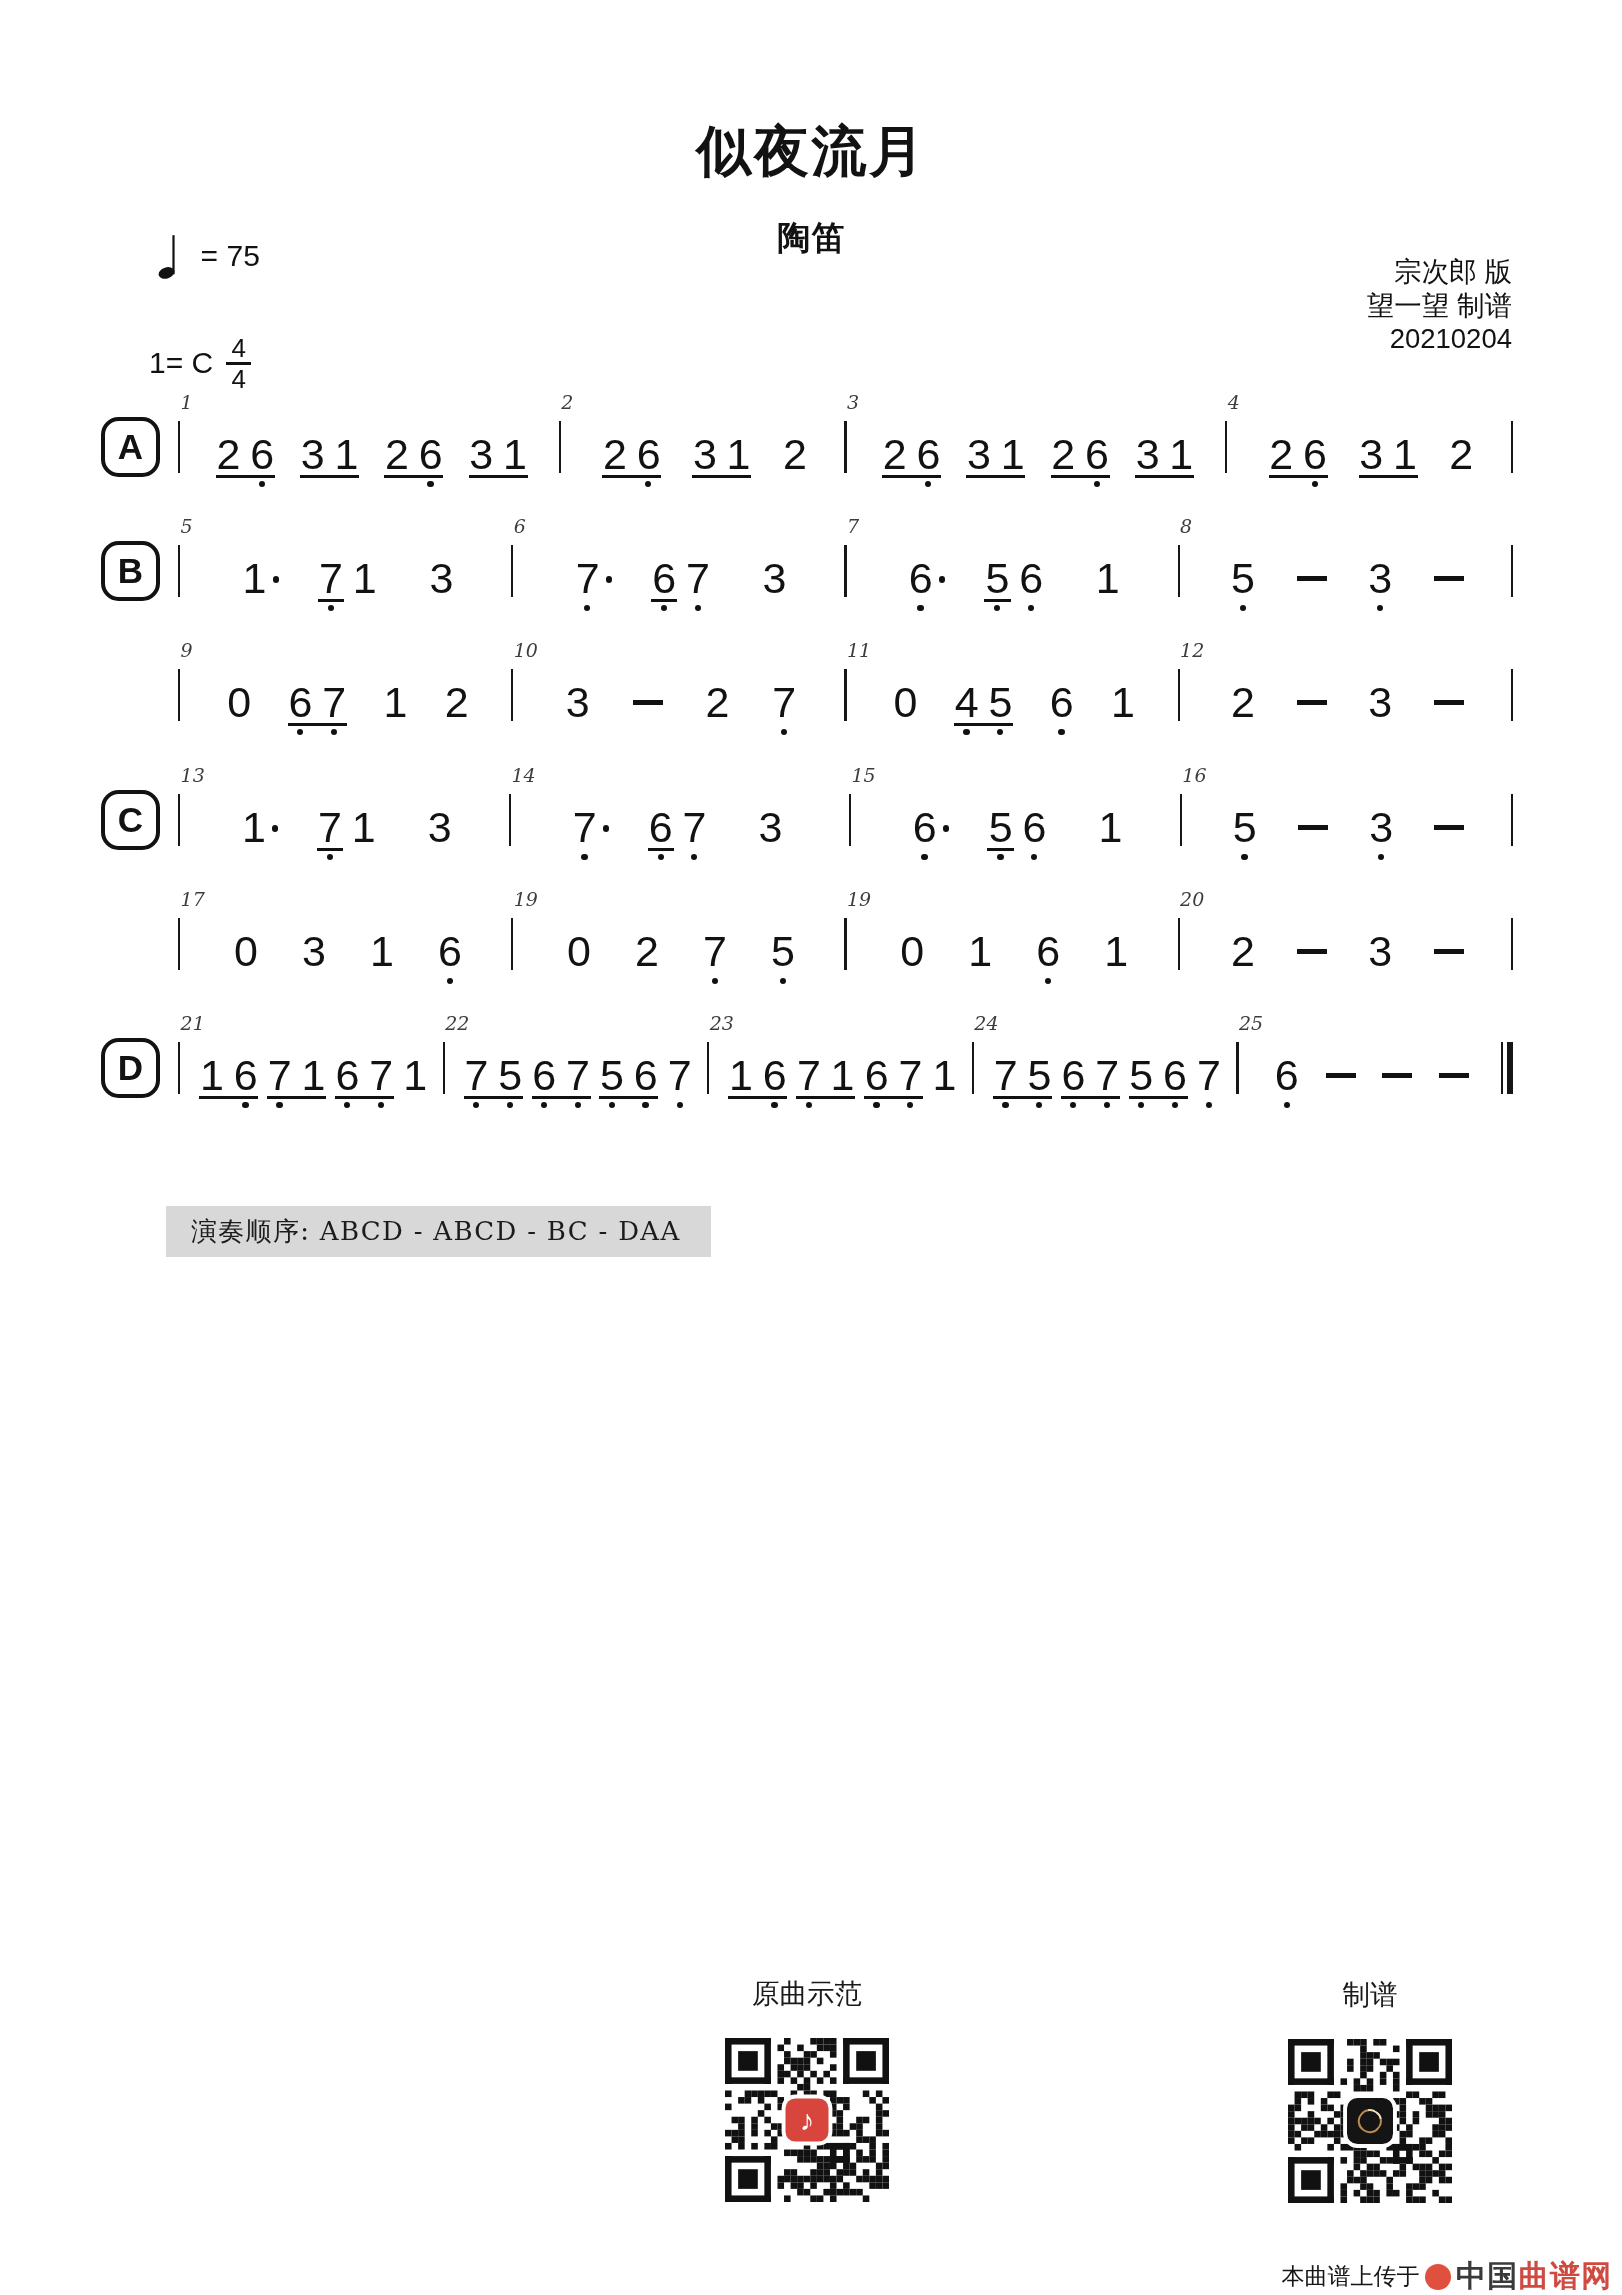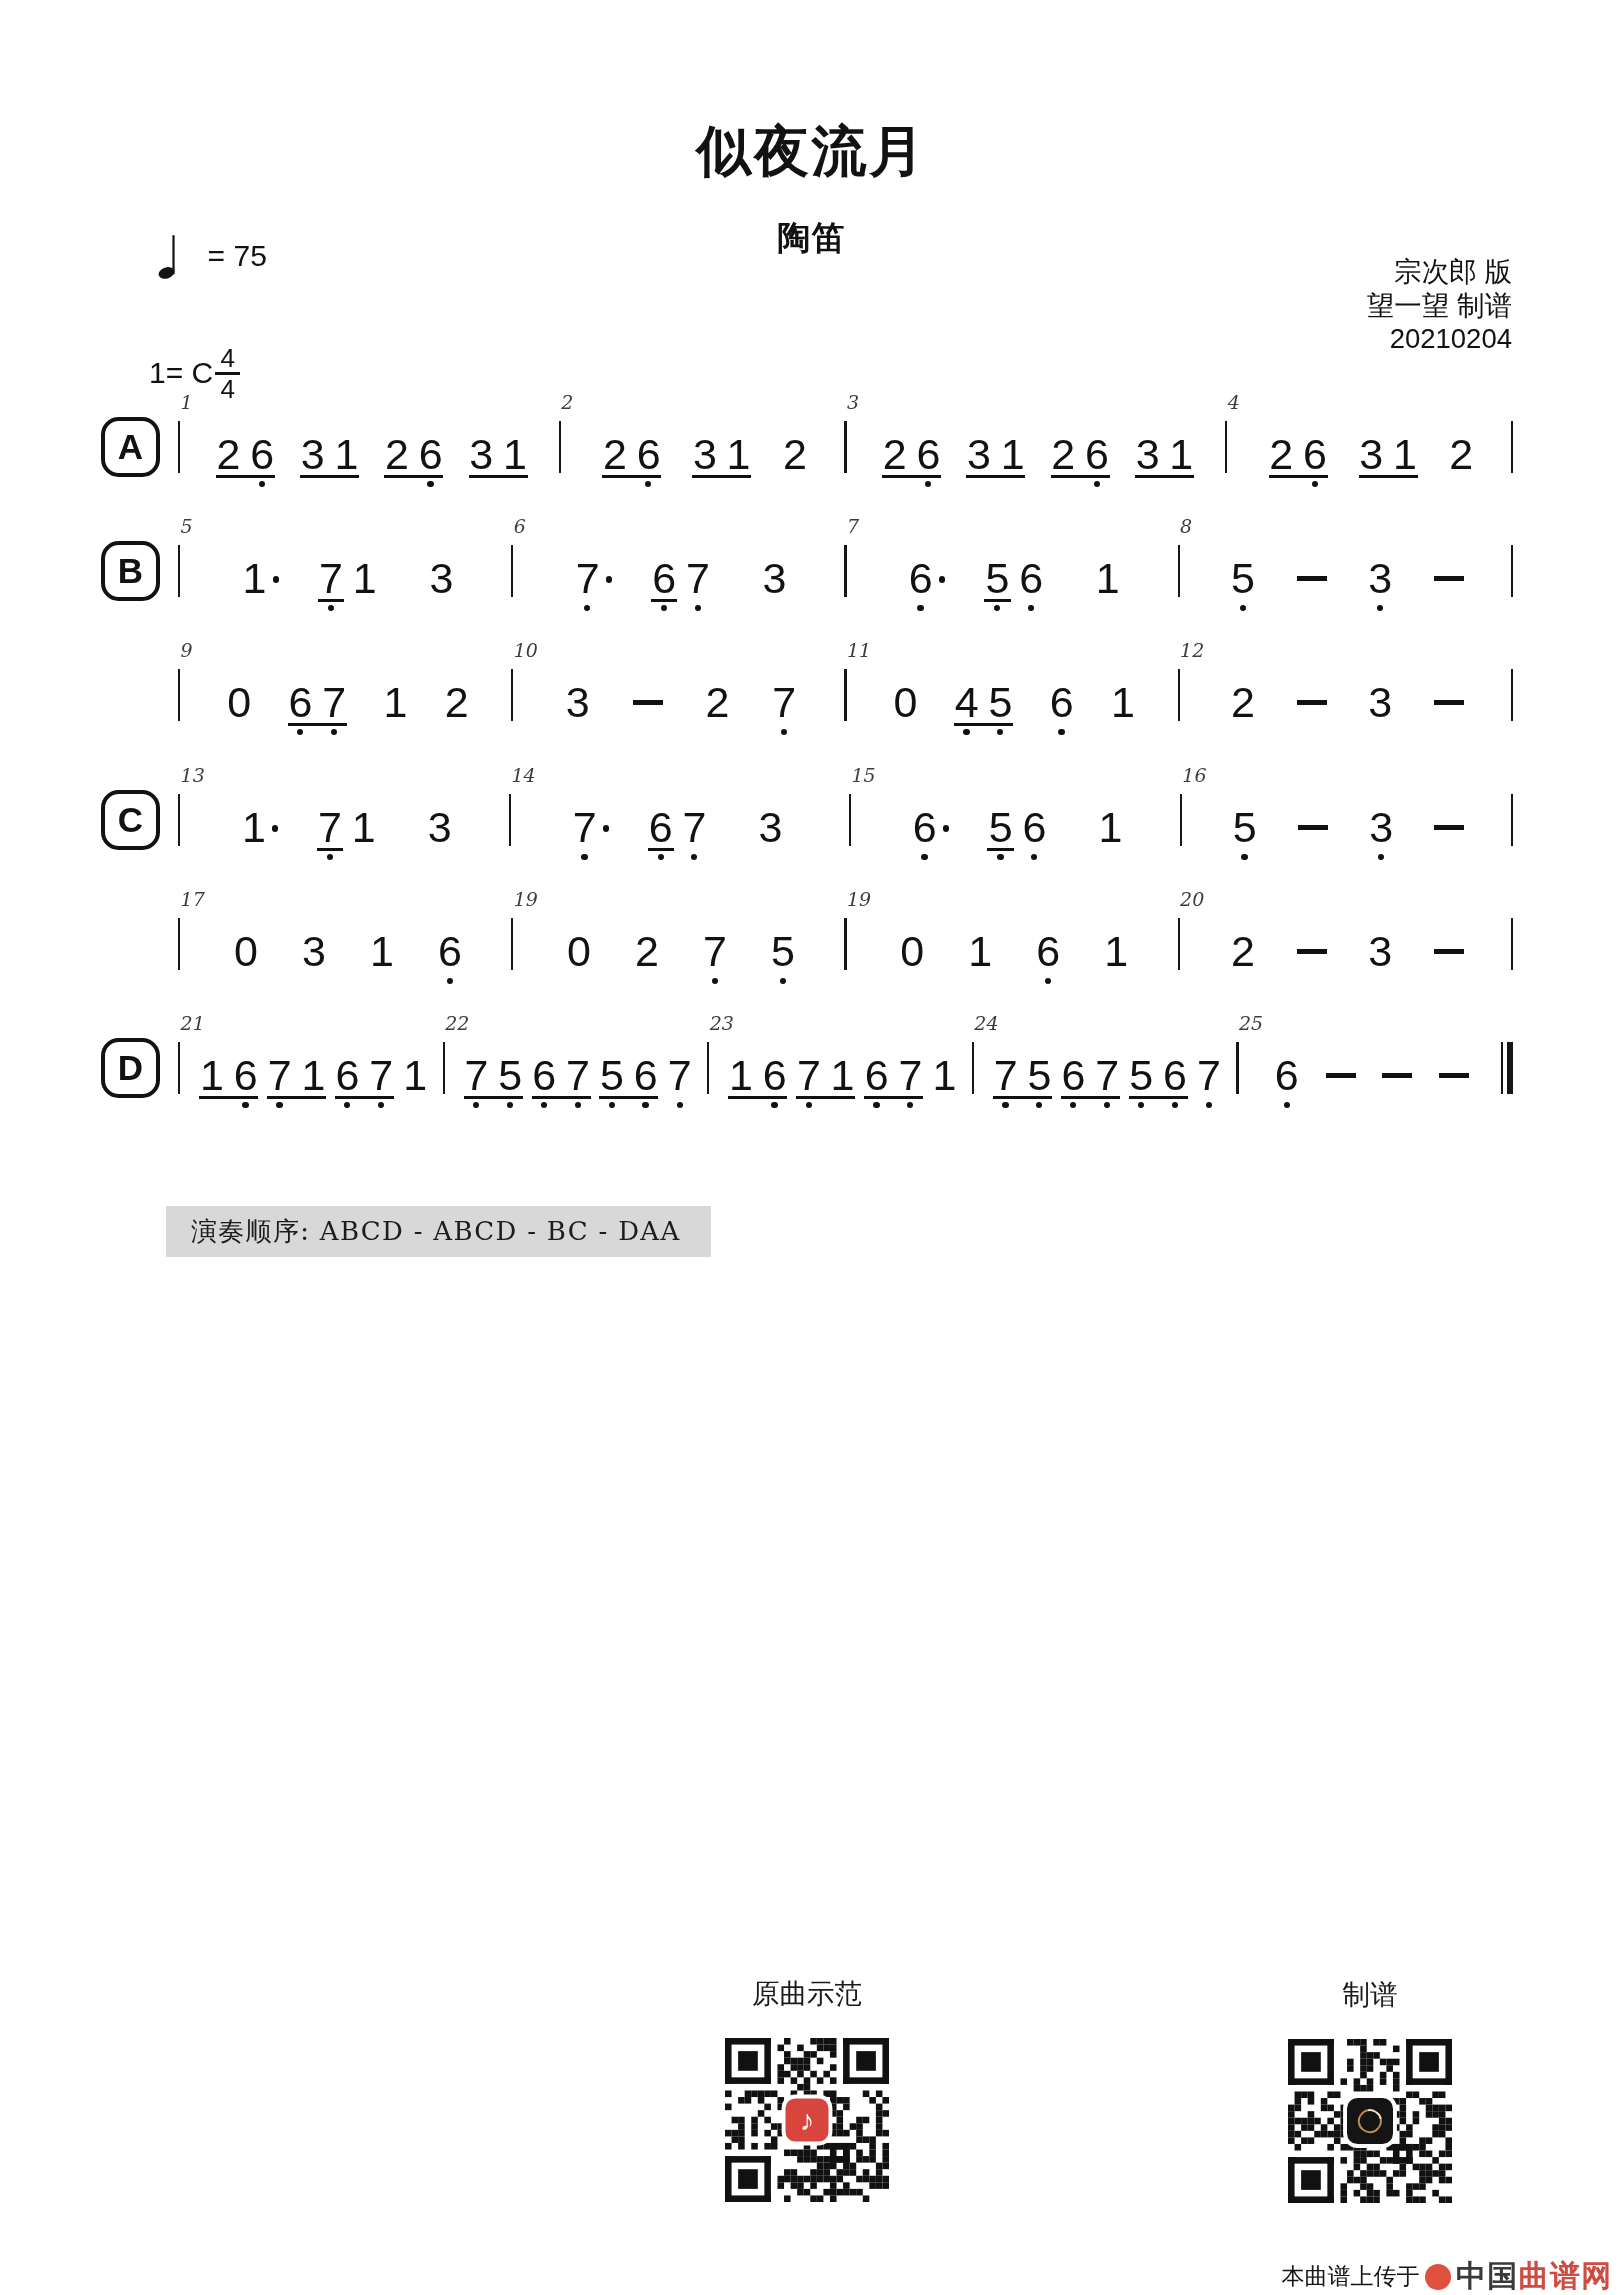--- a/index.html
+++ b/index.html
@@ -4,23 +4,23 @@
 <style>
   html,body{margin:0;padding:0;background:#fff;}
   .page{position:relative;width:1623px;height:2295px;background:#fff;overflow:hidden;
         font-family:"Liberation Sans",sans-serif;color:#121212;}
 
   
   .title{position:absolute;left:0;right:0;top:115px;text-align:center;
          font-size:55px;font-weight:bold;letter-spacing:2.6px;}
   .subtitle{position:absolute;left:0;right:0;top:216px;text-align:center;
             font-size:33px;font-weight:600;letter-spacing:1.3px;}
-  .tempo{position:absolute;left:158px;top:230px;display:flex;align-items:center;gap:26px;
+  .tempo{position:absolute;left:158px;top:230px;display:flex;align-items:center;gap:19px;
          font-size:30px;}
-  .keysig{position:absolute;left:149px;top:345px;display:flex;align-items:center;gap:2px;
+  .keysig{position:absolute;left:149px;top:335px;display:flex;align-items:center;gap:13px;
           font-size:30px;justify-content:center;}
   .frac{display:inline-flex;flex-direction:column;align-items:center;font-size:26px;line-height:1.0;}
   .frac .bar-mid{width:25px;height:2.3px;background:#121212;margin:1.3px 0;}
   .credits{position:absolute;right:111px;top:255px;text-align:right;font-size:27.5px;line-height:1.22;}
 
   
   .music-line{position:absolute;left:101px;width:1412px;height:37px;display:flex;}
   .letter-slot{width:77px;flex:none;position:relative;}
   .letter-box{position:absolute;left:0;top:-17px;width:59px;height:60px;
               border:4.6px solid #121212;border-radius:17.7px;box-sizing:border-box;

